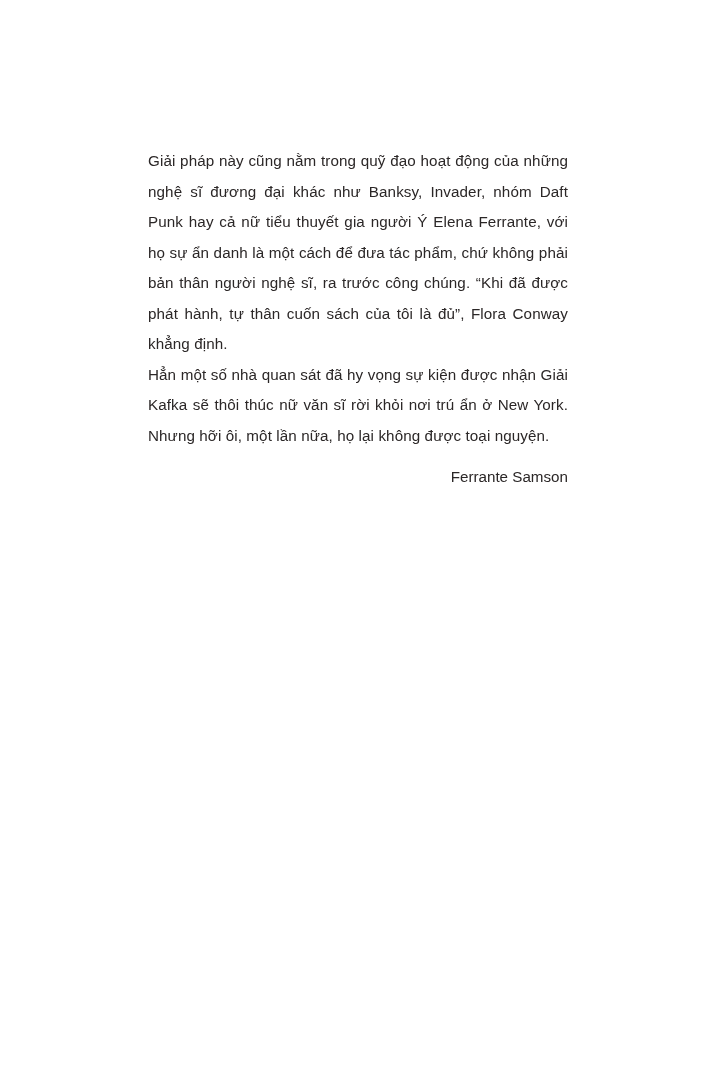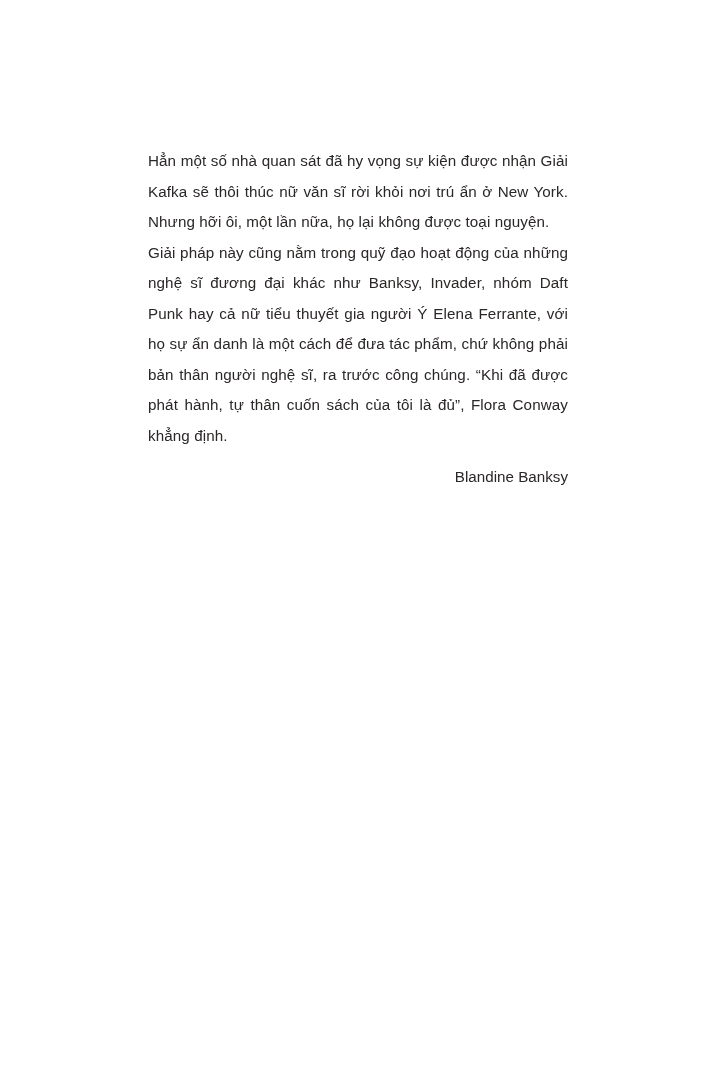--- a/index.html
+++ b/index.html
@@ -70,19 +70,19 @@
     color: #2b2727;
   }
 </style>
 </head>
 <body>
 
 <div class="page">
 
 
   <div class="body-text">
+    <p>Giải pháp này cũng nằm trong quỹ đạo hoạt động của những nghệ sĩ đương đại khác như Banksy, Invader, nhóm Daft Punk hay cả nữ tiểu thuyết gia người Ý Elena Ferrante, với họ sự ẩn danh là một cách để đưa tác phẩm, chứ không phải bản thân người nghệ sĩ, ra trước công chúng. “Khi đã được phát hành, tự thân cuốn sách của tôi là đủ”, Flora Conway khẳng định.</p>
     <p>Hẳn một số nhà quan sát đã hy vọng sự kiện được nhận Giải Kafka sẽ thôi thúc nữ văn sĩ rời khỏi nơi trú ẩn ở New York. Nhưng hỡi ôi, một lần nữa, họ lại không được toại nguyện.</p>
-    <p>Giải pháp này cũng nằm trong quỹ đạo hoạt động của những nghệ sĩ đương đại khác như Banksy, Invader, nhóm Daft Punk hay cả nữ tiểu thuyết gia người Ý Elena Ferrante, với họ sự ẩn danh là một cách để đưa tác phẩm, chứ không phải bản thân người nghệ sĩ, ra trước công chúng. “Khi đã được phát hành, tự thân cuốn sách của tôi là đủ”, Flora Conway khẳng định.</p>
   </div>
 
-  <div class="signature">Blandine Banksy</div>
+  <div class="signature">Ferrante Samson</div>
 
 </div>
 
 </body></html>

